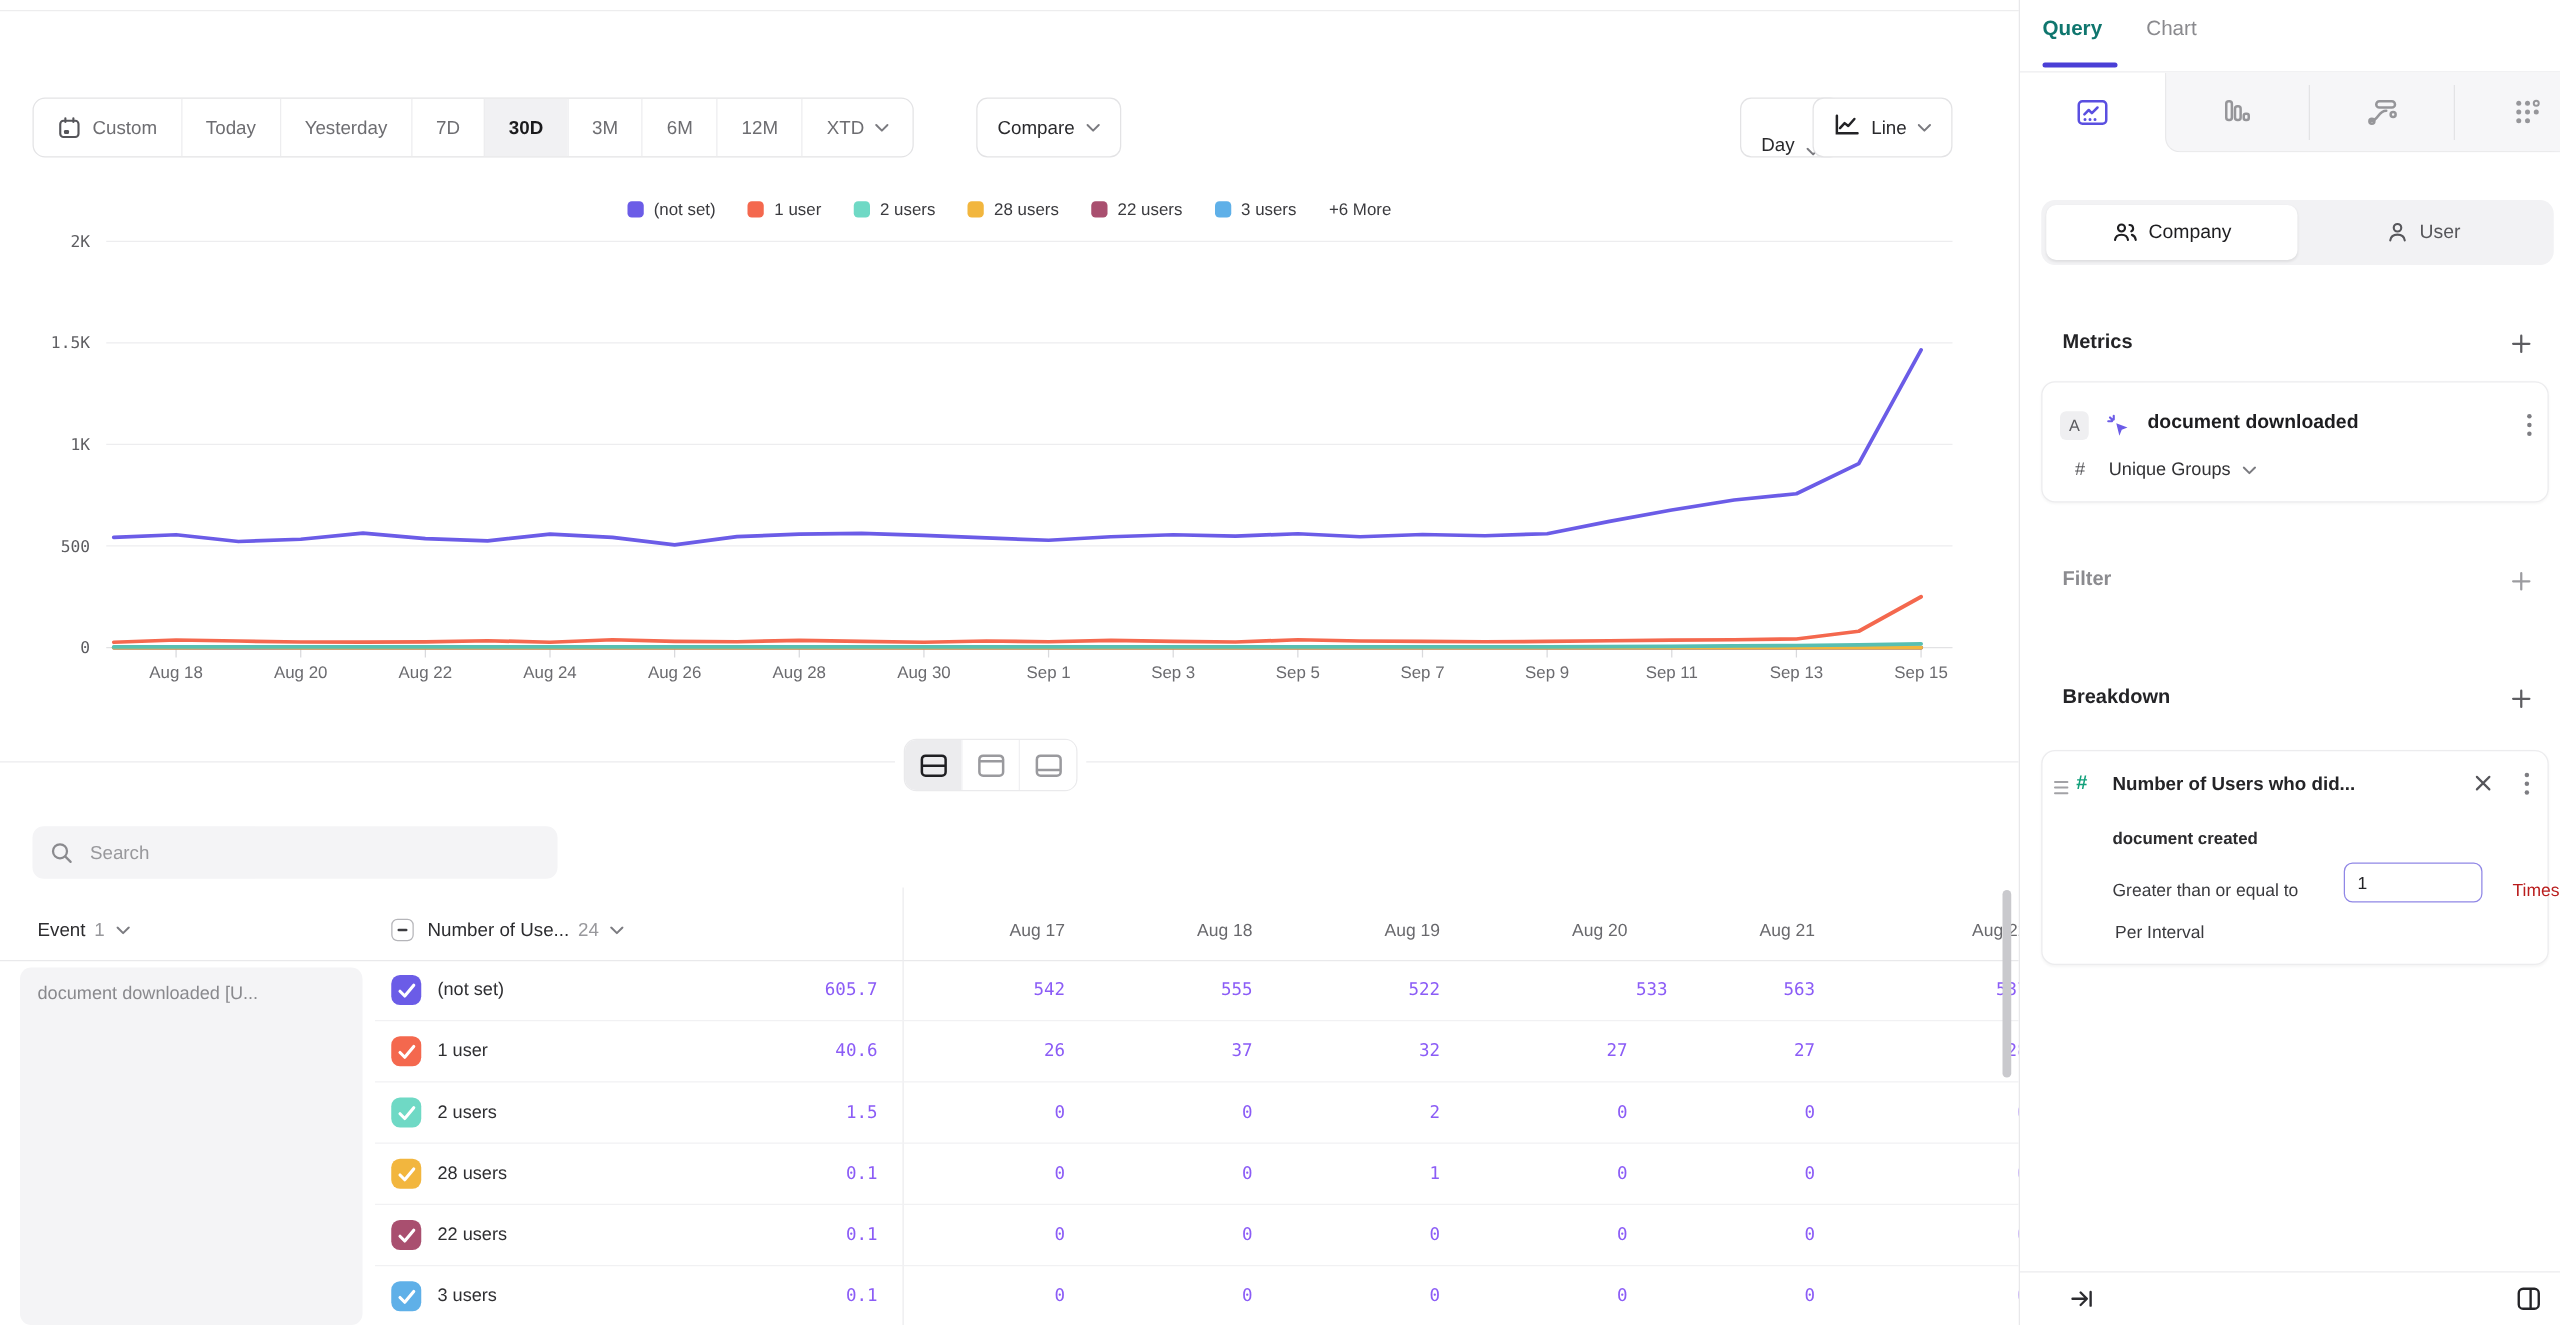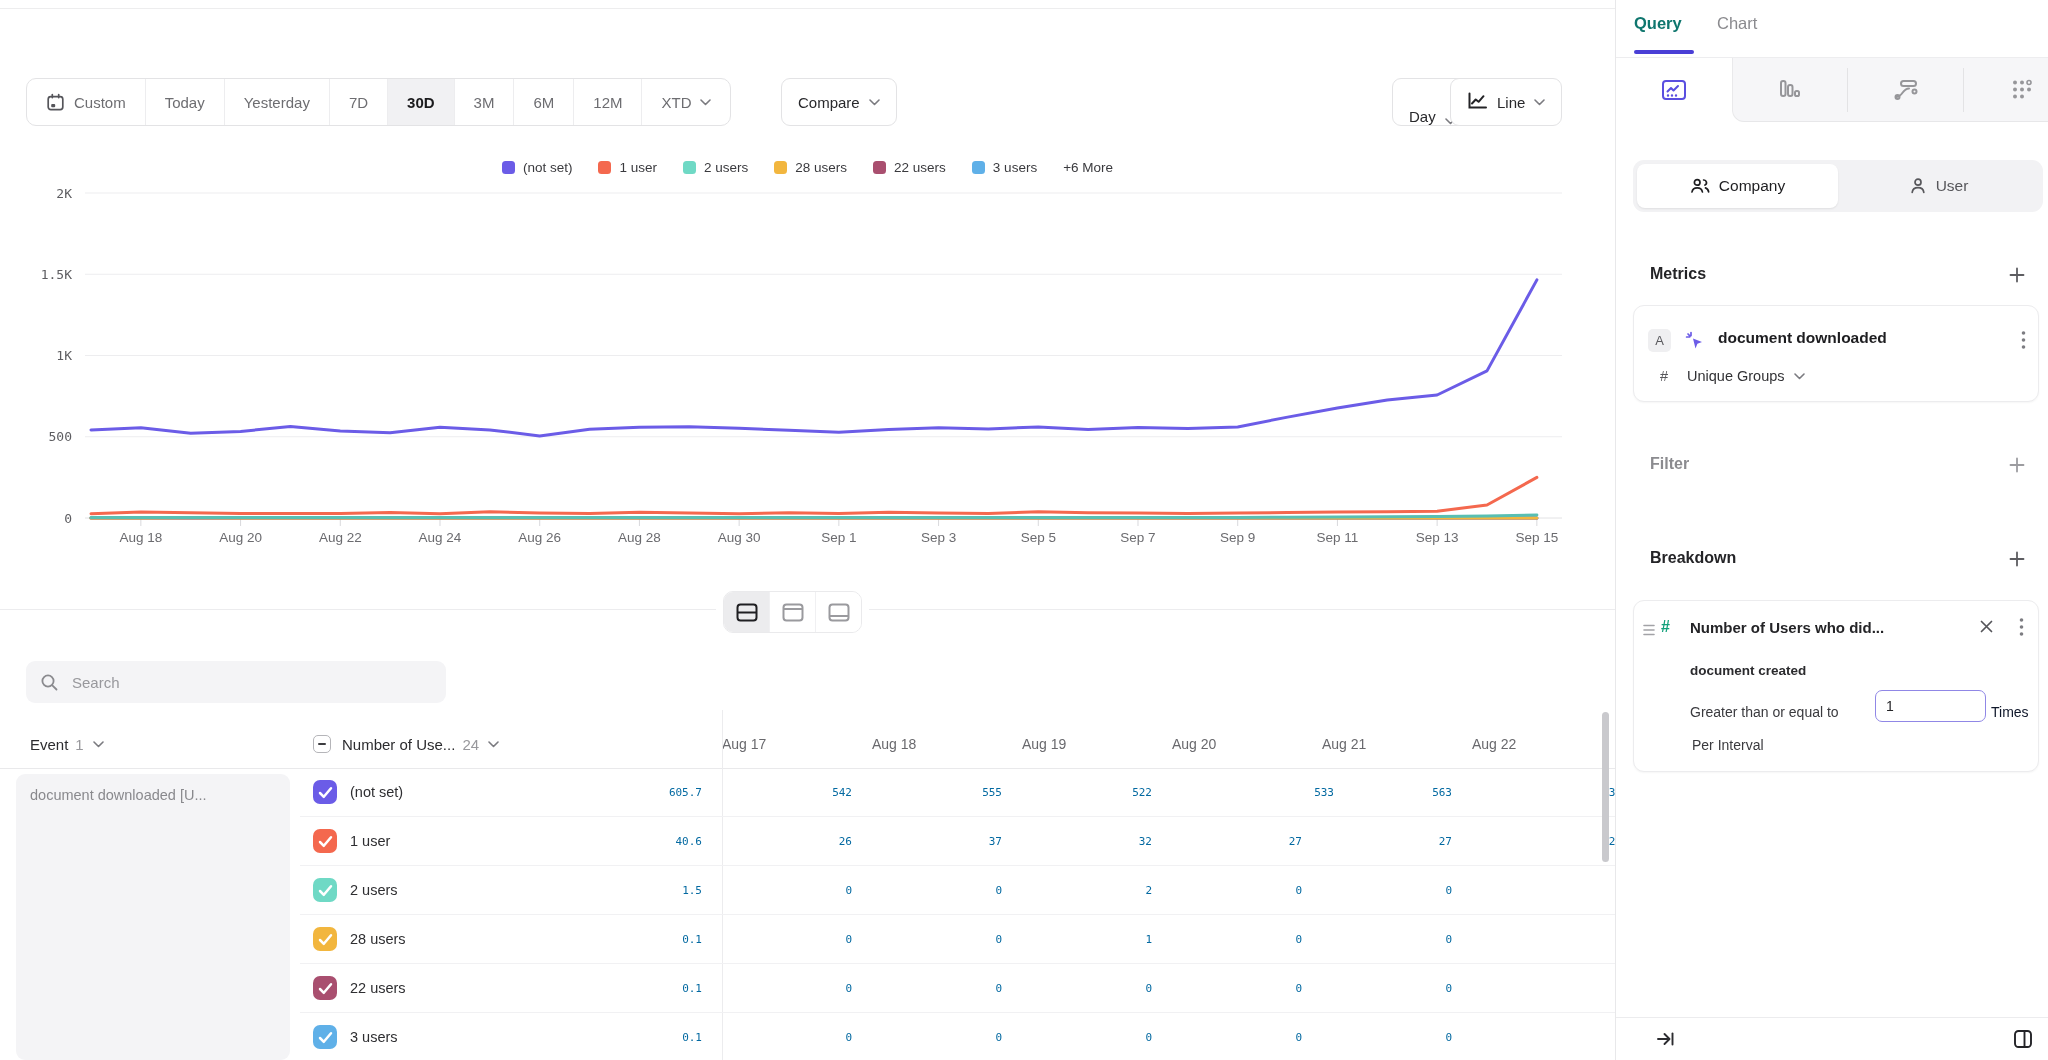--- a/index.html
+++ b/index.html
@@ -34,30 +34,30 @@
   .toggle-btn:first-child{border-left:none;}
   .toggle-btn.active{background:#ececee;color:#1f1f22;}
 
   
   .search-box{left:26px;top:661px;width:420px;height:42px;background:#f4f4f6;border-radius:9px;display:flex;align-items:center;gap:11px;padding:0 14px;box-sizing:border-box;}
   .search-box input{border:none;outline:none;background:transparent;font-size:15px;color:#333;width:100%;font-family:"Liberation Sans",sans-serif;}
   .search-box input::placeholder{color:#98989c;}
   .thead{left:0;top:720px;width:1615px;height:48px;border-bottom:1px solid #e9e9eb;}
   .hcell{position:absolute;top:0;height:48px;display:flex;align-items:center;font-size:15px;color:#2c2c2f;}
   .hmuted{color:#98989c;margin-left:7px;}
-  .hdate{position:absolute;top:0;height:48px;line-height:48px;font-size:14px;color:#69696d;box-sizing:border-box;padding-right:20px;}
+  .hdate{position:absolute;top:0;height:48px;line-height:48px;text-align:right;font-size:14px;color:#69696d;box-sizing:border-box;padding-right:20px;}
   .col-divider{top:710px;left:722px;width:1px;height:350px;background:#ececee;}
   .event-panel{left:16px;top:774px;width:274px;height:286px;background:#f4f4f6;border-radius:9px;}
   .event-panel span{position:absolute;left:14px;top:13px;right:10px;font-size:14.5px;color:#89898d;white-space:nowrap;overflow:hidden;text-overflow:ellipsis;}
   .rows{left:0;top:768px;width:1615px;height:292px;overflow:hidden;}
   .trow{position:absolute;left:0;width:1615px;height:49px;}
   .trow .rborder{position:absolute;left:300px;right:0;bottom:0;height:1px;background:#f1f1f3;}
   .cbx{position:absolute;left:313px;top:12px;width:24px;height:24px;border-radius:7px;display:flex;align-items:center;justify-content:center;}
   .rlabel{position:absolute;left:350px;top:0;height:49px;line-height:49px;font-size:14.5px;color:#2e2e31;}
-  .mono{font-family:"DejaVu Sans Mono",monospace;font-size:11px;color:#0369a1;}
+  .mono{font-family:"DejaVu Sans Mono",monospace;font-size:14px;color:#8b5cf6;}
   .ravg{position:absolute;left:520px;top:0;width:192px;height:49px;line-height:49px;text-align:right;padding-right:10px;box-sizing:border-box;}
   .rval{position:absolute;top:0;height:49px;line-height:49px;text-align:right;box-sizing:border-box;padding-right:20px;}
   .vscroll{left:1602px;top:712px;width:7px;height:150px;border-radius:4px;background:#c9c9cd;}
 
   
   .panel{left:1615px;top:0;width:433px;height:1060px;background:#fff;border-left:1px solid #e8e8ea;box-sizing:border-box;}
   .tab{position:absolute;top:14px;font-size:16.5px;cursor:pointer;}
   .tab-underline{position:absolute;left:18px;top:50px;width:60px;height:4px;border-radius:2px;}
   .chartbar{position:absolute;left:0;top:57px;width:433px;height:64px;border-top:1px solid #ededef;}
   .chartbar .graybg{position:absolute;left:116px;top:0;right:0;bottom:0;background:#f6f6f8;border-bottom:1px solid #e7e7e9;border-left:1px solid #e9e9eb;border-bottom-left-radius:12px;}
@@ -74,21 +74,21 @@
   .metric-badge{position:absolute;left:14px;top:23px;width:23px;height:23px;background:#efeff1;border-radius:5px;font-size:13px;color:#5a5a5e;display:flex;align-items:center;justify-content:center;}
   .metric-name{position:absolute;left:84px;top:23px;font-size:15.5px;font-weight:600;color:#1d1d20;}
   .metric-hash{position:absolute;left:26px;top:62px;font-size:14.5px;color:#57575b;}
   .metric-agg{position:absolute;left:53px;top:62px;font-size:14.5px;color:#323235;display:flex;align-items:center;gap:9px;cursor:pointer;}
   .bd-handle{position:absolute;left:9px;top:22px;}
   .bd-hash{position:absolute;left:27px;top:17px;font-size:16px;font-weight:700;color:#12A07B;}
   .bd-title{position:absolute;left:56px;top:18px;font-size:15px;font-weight:600;color:#242427;}
   .bd-event{position:absolute;left:56px;top:62px;font-size:13.5px;font-weight:700;color:#2b2b2e;}
   .bd-cond{position:absolute;left:56px;top:103px;font-size:14px;color:#3a3a3e;}
   .bd-input{position:absolute;left:241px;top:89px;width:111px;height:32px;border:1.5px solid #9087E6;border-radius:7px;box-sizing:border-box;font-size:14px;color:#242427;padding:0 10px;outline:none;font-family:"Liberation Sans",sans-serif;}
-  .bd-times{position:absolute;left:357px;top:103px;font-size:14px;color:#0f172a;}
+  .bd-times{position:absolute;left:376px;top:103px;font-size:14px;color:#b91c1c;}
   .bd-per{position:absolute;left:58px;top:136px;font-size:14px;color:#3a3a3e;}
   .pfooter{position:absolute;left:0;bottom:0;width:433px;height:42px;border-top:1px solid #ececee;background:#fff;}
 </style>
 </head>
 <body>
 
 <div id="app">
   <div class="abs hairline-top"></div>
 
   <div class="abs range-group" id="range-group">

